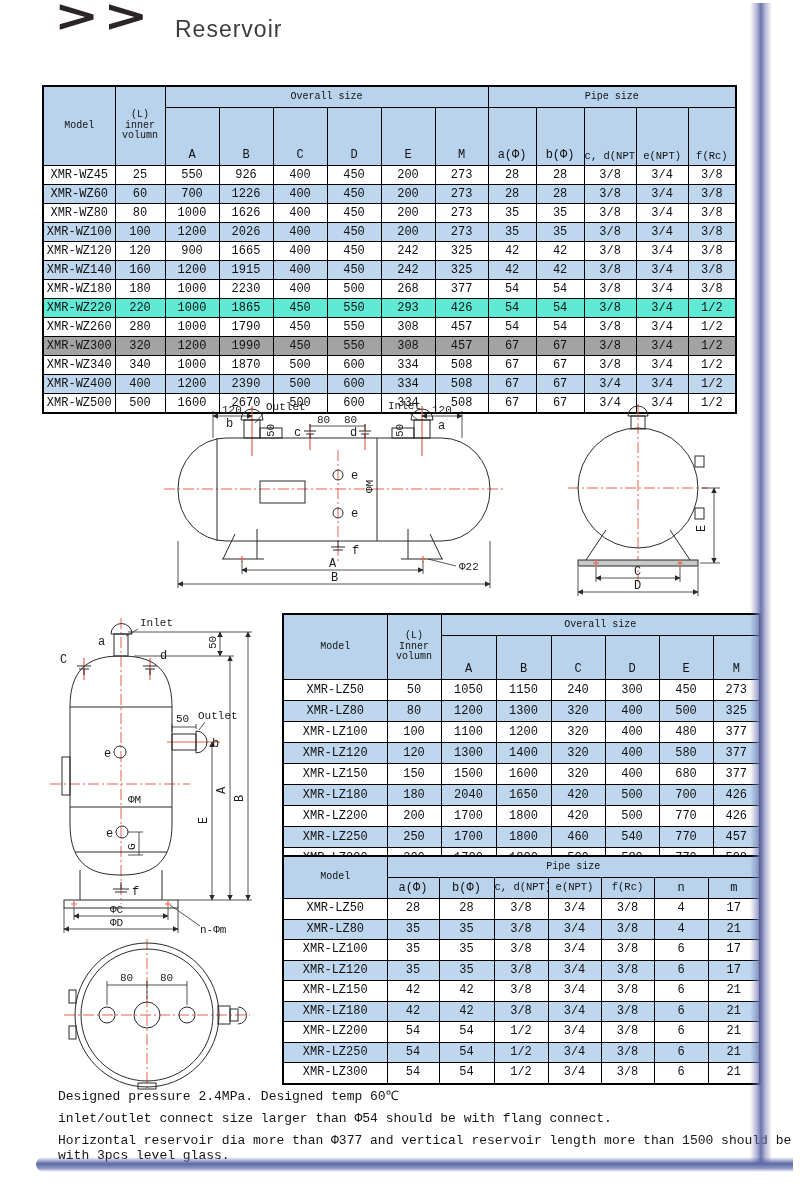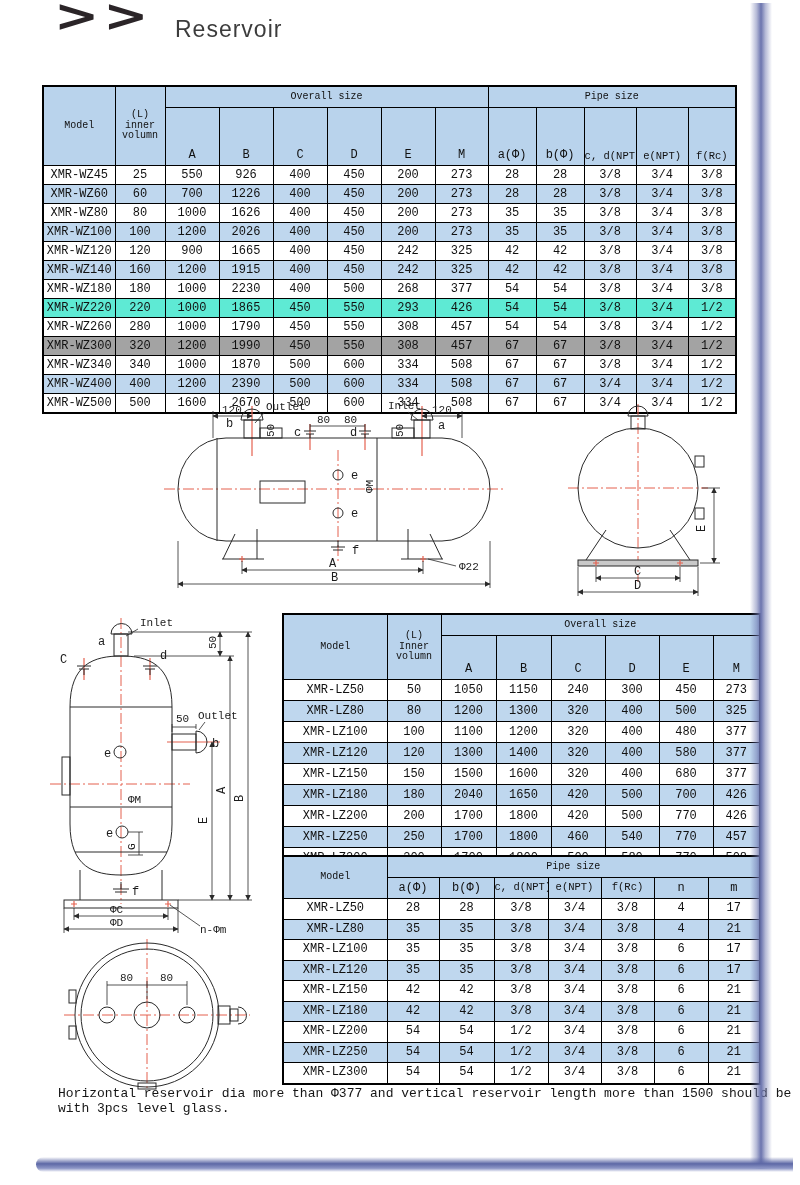--- a/index.html
+++ b/index.html
@@ -726,17 +726,19 @@
         <td>1/2</td>
         <td>3/4</td>
         <td>3/8</td>
         <td>6</td>
         <td>21</td>
       </tr>
     </tbody>
 </table>
 
 <div class="footer">
+  <div>Designed pressure 2.4MPa. Designed temp 60℃</div>
+  <div>inlet/outlet connect size larger than Φ54 should be with flang connect.</div>
   <div>Horizontal reservoir dia more than Φ377 and vertical reservoir length more than 1500 should be with 3pcs level glass.</div>
 </div>
 
 <div class="stripe-right"></div>
 <div class="stripe-bottom"></div>
 
 </body></html>

